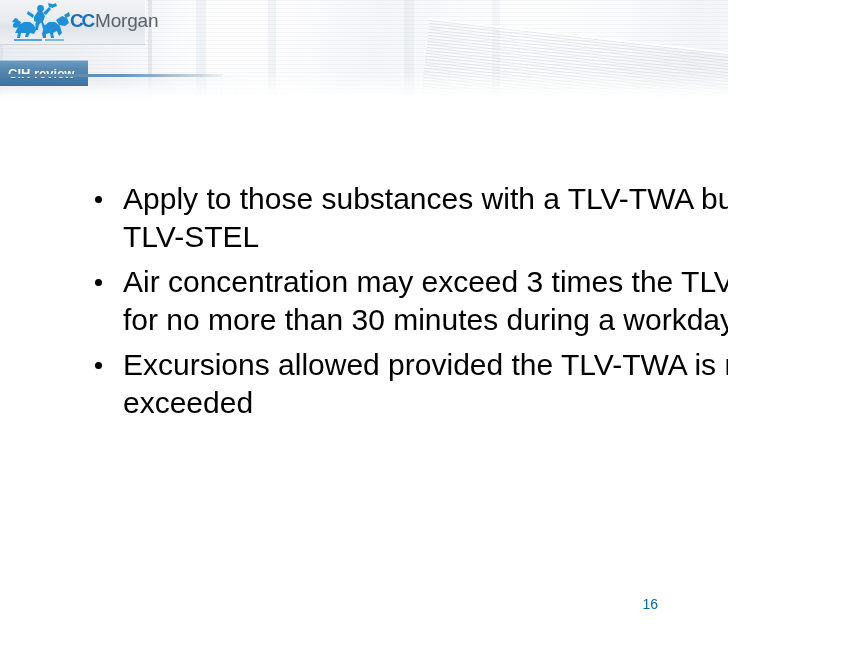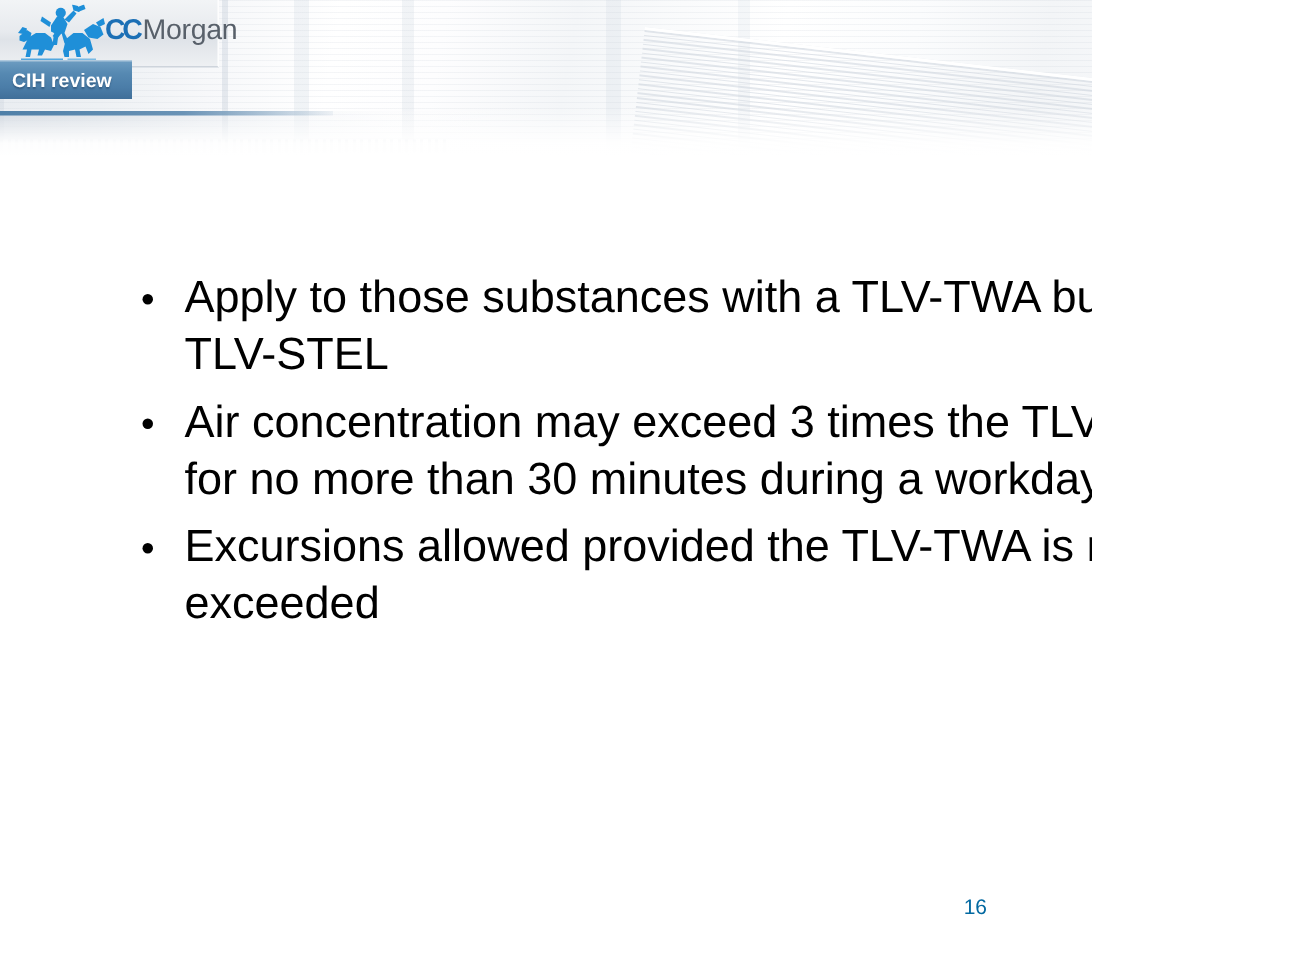--- a/index.html
+++ b/index.html
@@ -180,21 +180,21 @@
   }
   .logo-morgan {
     color: #58606a;
     font-weight: normal;
   }
 
   
   .section-tab {
     position: absolute;
     left: 0;
-    top: 40px;
+    top: 60px;
     width: 88px;
     height: 26px;
     background: linear-gradient(to bottom, #6e9dc2 0%, #5689b2 34%, #4b7da8 70%, #406f99 100%);
     box-shadow: 0 1px 0 rgba(255,255,255,0.45) inset;
     display: flex;
     align-items: center;
   }
   .section-tab-label {
     color: #ffffff;
     font-size: 13px;

